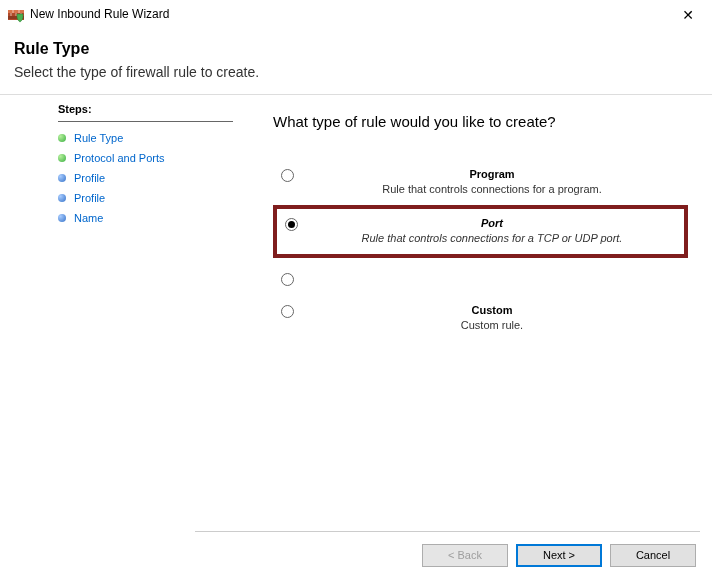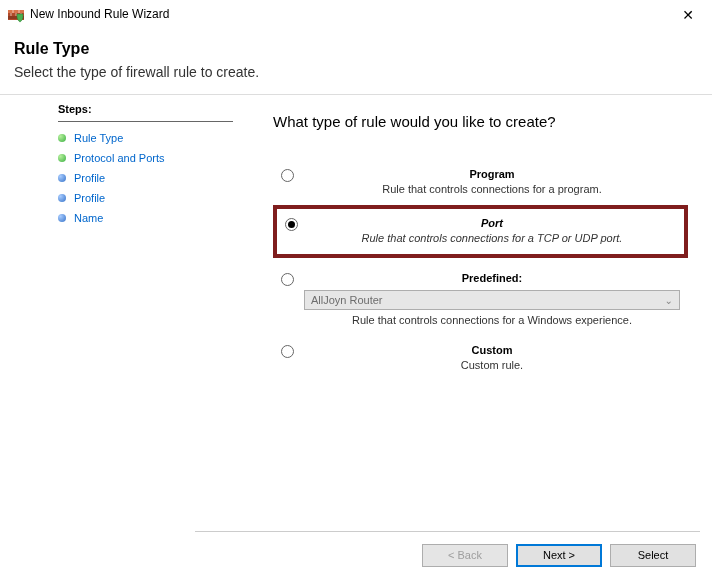--- a/index.html
+++ b/index.html
@@ -269,39 +269,31 @@
       <div class="option highlighted">
         <span class="radio checked"></span>
         <div class="opt-body">
           <div class="opt-title">Port</div>
           <div class="opt-desc">Rule that controls connections for a TCP or UDP port.</div>
         </div>
       </div>
 
       <div class="option">
         <span class="radio"></span>
-        <div class="opt-body">
-          <div class="opt-title">Predefined:</div>
-          <div class="predef-select">
-            <span>AllJoyn Router</span>
-            <span class="chev">⌄</span>
-          </div>
-          <div class="opt-desc">Rule that controls connections for a Windows experience.</div>
-        </div>
       </div>
 
       <div class="option">
         <span class="radio"></span>
         <div class="opt-body">
           <div class="opt-title">Custom</div>
           <div class="opt-desc">Custom rule.</div>
         </div>
       </div>
     </div>
   </div>
 </div>
 
 <div class="footer">
   <hr class="footer-hr">
   <button class="btn" disabled="">&lt; Back</button>
   <button class="btn primary">Next &gt;</button>
-  <button class="btn">Select</button>
+  <button class="btn">Cancel</button>
 </div>
 
 </body></html>

